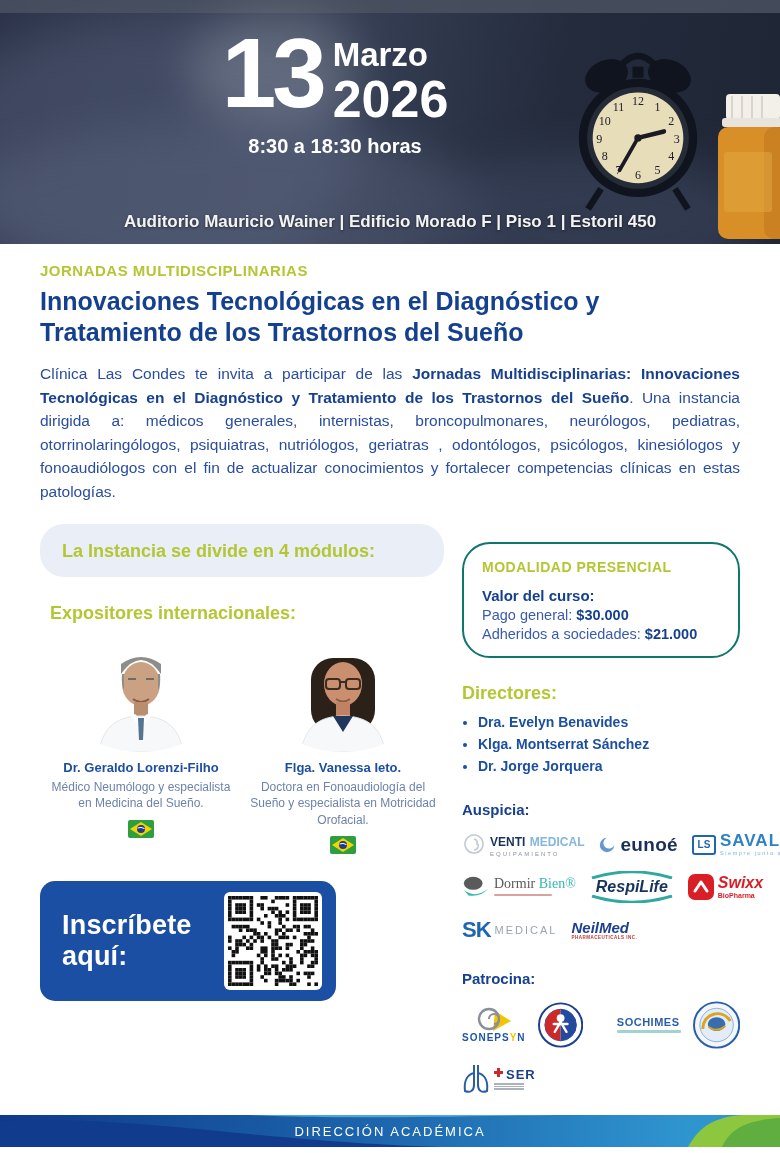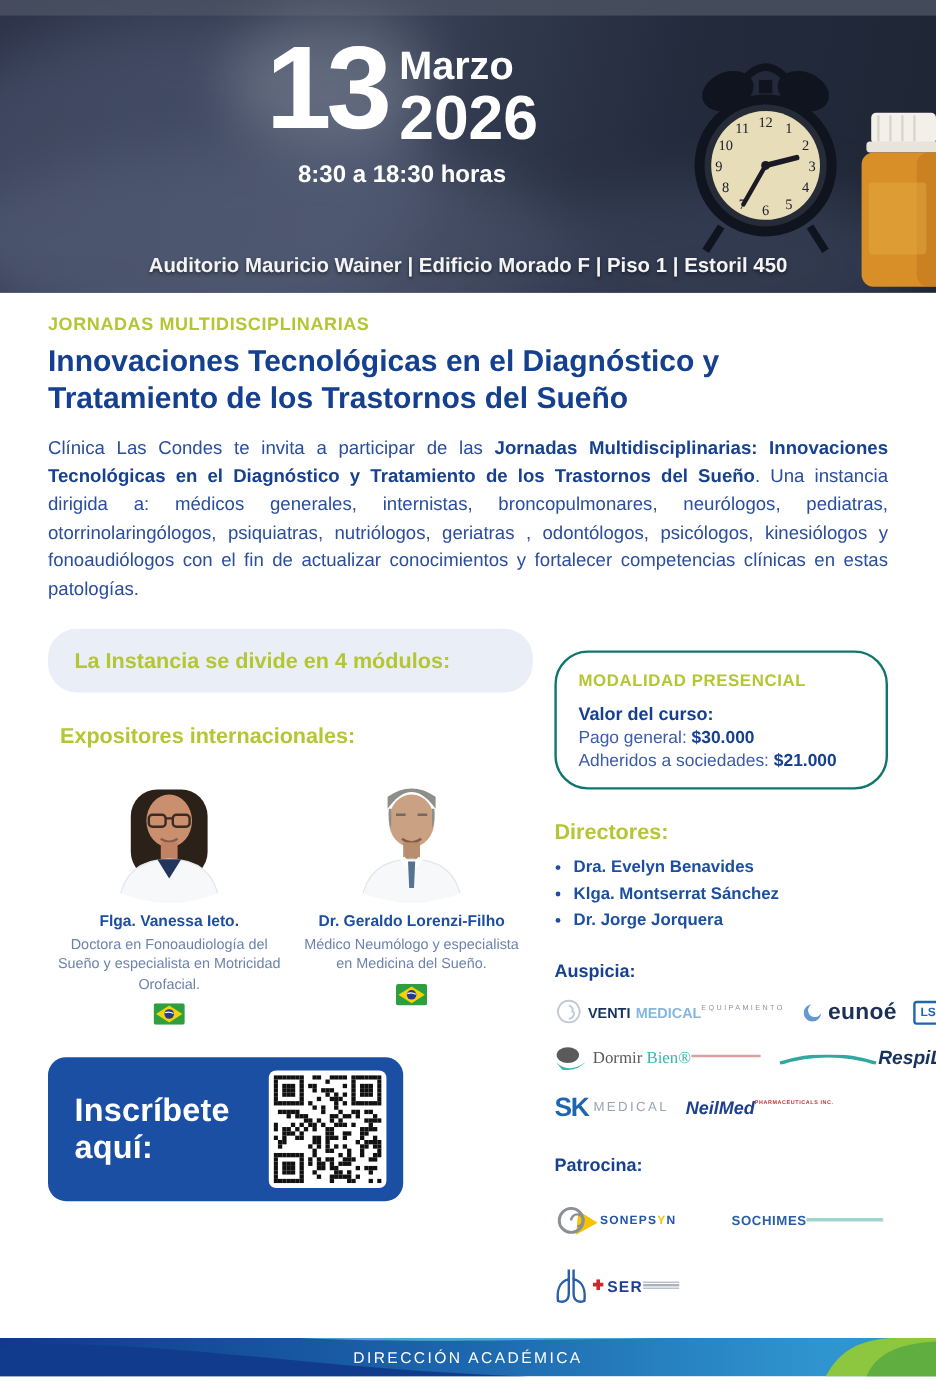--- a/index.html
+++ b/index.html
@@ -64,21 +64,21 @@
   .mod-line{margin-top:3px;font-size:14.5px;color:#3b5bab;}
   .mod-line b{color:#14408f;}
 
   .dir-h{margin-top:25px;font-size:18px;font-weight:800;color:#b4c633;}
   .dir-list{margin:10px 0 0;padding-left:16px;}
   .dir-list li{font-size:14px;font-weight:800;color:#1d4fa1;margin-bottom:6px;}
 
   .sec-h{margin-top:27px;font-size:15px;font-weight:800;color:#17418f;}
   .logo-row{display:flex;align-items:center;gap:14px;margin-top:14px;flex-wrap:nowrap;}
   .logo{display:flex;align-items:center;gap:4px;flex:none;}
-  .lg-col{display:flex;flex-direction:row;line-height:1;}
+  .lg-col{display:flex;flex-direction:column;line-height:1;}
 
   .venti-w1{font-size:12px;font-weight:800;color:#16325e;}
   .venti-w2{font-size:12px;font-weight:800;color:#85b6dd;}
   .venti-sub{font-size:6px;letter-spacing:2px;color:#8a93a3;margin-top:2px;}
   .eunoe-t{font-size:19px;font-weight:600;color:#1c2f56;letter-spacing:.3px;}
   .saval-ls{width:20px;height:16px;border:2px solid #1f66b0;border-radius:3px;color:#1f66b0;
             font-size:10px;font-weight:800;display:flex;align-items:center;justify-content:center;}
   .saval-t{font-size:17px;font-weight:700;color:#2e82c4;letter-spacing:1px;}
   .saval-sub{font-size:5.5px;letter-spacing:1.6px;color:#7fb3dc;margin-top:2px;}
   .dormir-t{font-family:"Liberation Serif",serif;font-size:14px;color:#5a5a5a;}
@@ -184,60 +184,60 @@
         <div class="modules-box">
           <div class="box-h">La Instancia se divide en 4 módulos:</div>
         </div>
 
         <div class="speakers-h">Expositores internacionales:</div>
         <div class="speakers">
 
           <div class="speaker">
             <div class="avatar">
               <svg width="128" height="120" viewBox="0 0 120 120">
-                <rect x="28" y="26" width="64" height="74" rx="22" fill="#2b2118"></rect>
-                <ellipse cx="60" cy="52" rx="19" ry="22" fill="#c98f6e"></ellipse>
-                <path d="M39,44 Q60,14 81,44 L81,34 Q60,20 39,34 Z" fill="#2b2118"></path>
-                <rect x="43" y="47" width="14" height="10" rx="3" fill="none" stroke="#3a2c22" stroke-width="2"></rect>
-                <rect x="63" y="47" width="14" height="10" rx="3" fill="none" stroke="#3a2c22" stroke-width="2"></rect>
-                <line x1="57" y1="50" x2="63" y2="50" stroke="#3a2c22" stroke-width="2"></line>
-                <path d="M53,67 Q60,72 67,67" fill="none" stroke="#8a5b43" stroke-width="2"></path>
-                <rect x="53" y="70" width="14" height="14" fill="#c08262"></rect>
-                <path d="M18,120 C22,92 40,84 60,84 C80,84 98,92 102,120 Z" fill="#f7f8fa" stroke="#e2e6ea"></path>
-                <path d="M50,84 L60,100 L70,84 Z" fill="#22355c"></path>
-              </svg>
-            </div>
-            <div class="sp-name">Flga. Vanessa Ieto.</div>
-            <div class="sp-desc">Doctora en Fonoaudiología del Sueño y especialista en Motricidad Orofacial.</div>
-            <svg class="flag" width="26" height="18" viewBox="0 0 26 18">
-              <rect width="26" height="18" rx="2" fill="#2e9e41"></rect>
-              <path d="M13,2 L24,9 L13,16 L2,9 Z" fill="#f4d400"></path>
-              <circle cx="13" cy="9" r="4" fill="#243b8c"></circle>
-              <path d="M9.5,8 Q13,6.5 16.5,8.6" stroke="#fff" stroke-width="1" fill="none"></path>
-            </svg>
-          </div>
-
-          <div class="speaker">
-            <div class="avatar">
-              <svg width="128" height="120" viewBox="0 0 120 120">
                 <ellipse cx="60" cy="52" rx="19" ry="22" fill="#caa183"></ellipse>
                 <path d="M40,42 Q60,14 80,42 L80,32 Q60,18 40,32 Z" fill="#8d8d89"></path>
                 <path d="M41,42 Q40,52 43,58 L43,42 Z" fill="#8d8d89"></path>
                 <path d="M79,42 Q80,52 77,58 L77,42 Z" fill="#8d8d89"></path>
                 <line x1="47" y1="47" x2="55" y2="47" stroke="#6f6a62" stroke-width="2"></line>
                 <line x1="65" y1="47" x2="73" y2="47" stroke="#6f6a62" stroke-width="2"></line>
                 <path d="M52,67 Q60,73 68,67" fill="none" stroke="#8a5b43" stroke-width="2"></path>
                 <rect x="53" y="70" width="14" height="14" fill="#b98e6e"></rect>
                 <path d="M18,120 C22,92 40,84 60,84 C80,84 98,92 102,120 Z" fill="#f7f8fa" stroke="#e2e6ea"></path>
                 <path d="M50,84 L60,96 L70,84 L66,82 L60,88 L54,82 Z" fill="#fff"></path>
                 <path d="M57,86 L63,86 L62,108 L58,108 Z" fill="#56738f"></path>
               </svg>
             </div>
             <div class="sp-name">Dr. Geraldo Lorenzi-Filho</div>
             <div class="sp-desc">Médico Neumólogo y especialista en Medicina del Sueño.</div>
+            <svg class="flag" width="26" height="18" viewBox="0 0 26 18">
+              <rect width="26" height="18" rx="2" fill="#2e9e41"></rect>
+              <path d="M13,2 L24,9 L13,16 L2,9 Z" fill="#f4d400"></path>
+              <circle cx="13" cy="9" r="4" fill="#243b8c"></circle>
+              <path d="M9.5,8 Q13,6.5 16.5,8.6" stroke="#fff" stroke-width="1" fill="none"></path>
+            </svg>
+          </div>
+
+          <div class="speaker">
+            <div class="avatar">
+              <svg width="128" height="120" viewBox="0 0 120 120">
+                <rect x="28" y="26" width="64" height="74" rx="22" fill="#2b2118"></rect>
+                <ellipse cx="60" cy="52" rx="19" ry="22" fill="#c98f6e"></ellipse>
+                <path d="M39,44 Q60,14 81,44 L81,34 Q60,20 39,34 Z" fill="#2b2118"></path>
+                <rect x="43" y="47" width="14" height="10" rx="3" fill="none" stroke="#3a2c22" stroke-width="2"></rect>
+                <rect x="63" y="47" width="14" height="10" rx="3" fill="none" stroke="#3a2c22" stroke-width="2"></rect>
+                <line x1="57" y1="50" x2="63" y2="50" stroke="#3a2c22" stroke-width="2"></line>
+                <path d="M53,67 Q60,72 67,67" fill="none" stroke="#8a5b43" stroke-width="2"></path>
+                <rect x="53" y="70" width="14" height="14" fill="#c08262"></rect>
+                <path d="M18,120 C22,92 40,84 60,84 C80,84 98,92 102,120 Z" fill="#f7f8fa" stroke="#e2e6ea"></path>
+                <path d="M50,84 L60,100 L70,84 Z" fill="#22355c"></path>
+              </svg>
+            </div>
+            <div class="sp-name">Flga. Vanessa Ieto.</div>
+            <div class="sp-desc">Doctora en Fonoaudiología del Sueño y especialista en Motricidad Orofacial.</div>
             <svg class="flag" width="26" height="18" viewBox="0 0 26 18">
               <rect width="26" height="18" rx="2" fill="#2e9e41"></rect>
               <path d="M13,2 L24,9 L13,16 L2,9 Z" fill="#f4d400"></path>
               <circle cx="13" cy="9" r="4" fill="#243b8c"></circle>
               <path d="M9.5,8 Q13,6.5 16.5,8.6" stroke="#fff" stroke-width="1" fill="none"></path>
             </svg>
           </div>
         </div>
 
         <div class="cta">

